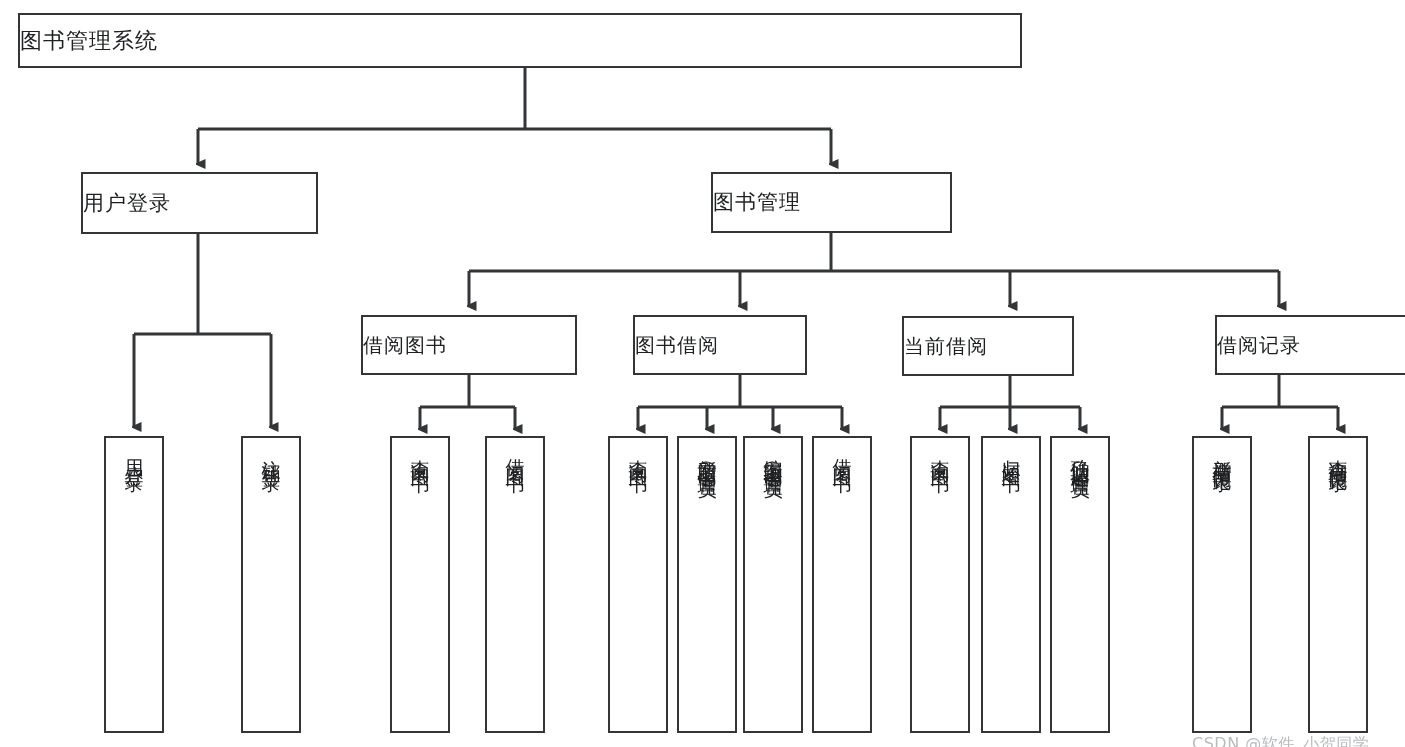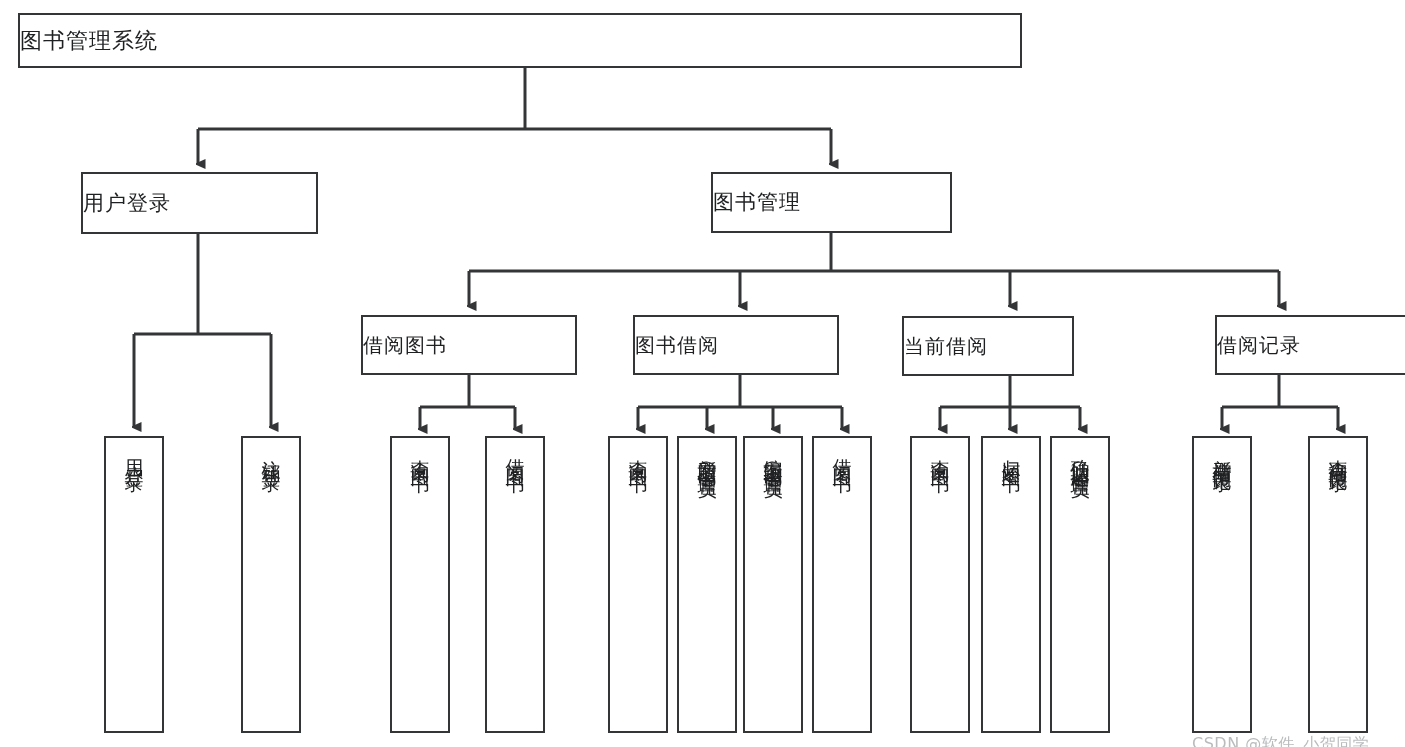--- a/index.html
+++ b/index.html
@@ -129,21 +129,21 @@
   <div class="node lvl1" style="left:81px;top:172px;width:237px;height:62px;">
     <span class="lbl">用户登录</span>
   </div>
   <div class="node lvl1" style="left:711px;top:172px;width:241px;height:61px;">
     <span class="lbl">图书管理</span>
   </div>
 
   <div class="node lvl2" style="left:361px;top:315px;width:216px;height:60px;">
     <span class="lbl">借阅图书</span>
   </div>
-  <div class="node lvl2" style="left:633px;top:315px;width:206px;height:60px;">
+  <div class="node lvl2" style="left:633px;top:315px;width:174px;height:60px;">
     <span class="lbl">图书借阅</span>
   </div>
   <div class="node lvl2" style="left:902px;top:316px;width:172px;height:60px;">
     <span class="lbl">当前借阅</span>
   </div>
   <div class="node lvl2" style="left:1215px;top:315px;width:217px;height:60px;">
     <span class="lbl">借阅记录</span>
   </div>
 
   <div class="node leaf" style="left:104px;top:436px;width:60px;height:297px;">

